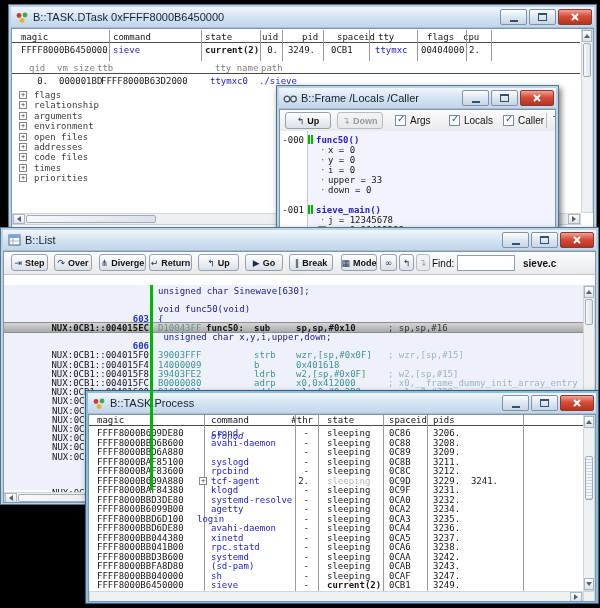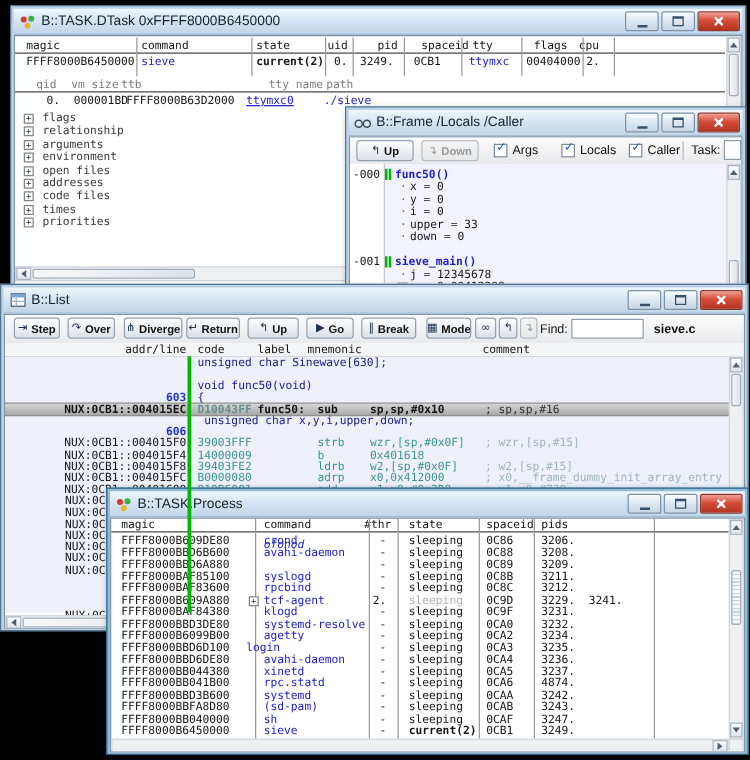--- a/index.html
+++ b/index.html
@@ -31,21 +31,21 @@
   .tblue{color:var(--value-blue);}
   .tbold{font-weight:700;}
   .tgray{color:#7e7e7e;}
   .tdim{color:#b3b3b3;}
   .tdot{color:#666;}
   .ttree{color:#3a3a3a;}
   .src{color:var(--src-navy);}
   .lnum{color:var(--line-number-blue);font-weight:700;}
   .bytes,.mn{color:var(--asm-teal);}
   .cm{color:var(--comment-gray);}
-  .hlbytes{color:#69908e;font-weight:700;}
+  .hlbytes{color:#69908e;font-weight:400;}
   .hlcm{color:#333;}
   .rule{position:absolute;background:#4a4a4a;}
   .vsep{position:absolute;background:#9a9a9a;}
   .expbox{position:absolute;width:8px;height:8px;border:1px solid #848484;background:#fff;box-sizing:border-box;}
   .expbox::before{content:"+";display:block;font:7px "DejaVu Sans Mono",monospace;line-height:6px;text-align:center;color:#333;}
   .gmark{position:absolute;background:var(--green-marker);}
   .gbar{position:absolute;background:var(--green-marker);z-index:3;}
   .hlrow{position:absolute;background:linear-gradient(#d6d6d6,#a9a9a9);border-top:1px solid #8f8f8f;
        border-bottom:1px solid #8f8f8f;box-sizing:border-box;}
 
@@ -138,21 +138,21 @@
           <span class="c" style="left: 457px; top: 16px;">2.</span>
           <span class="c tgray" style="left: 17px; top: 34px;">qid</span>
           <span class="c tgray" style="left: 45px; top: 34px;">vm size</span>
           <span class="c tgray" style="left: 85px; top: 34px;">ttb</span>
           <span class="c tgray" style="left: 203px; top: 34px;">tty name</span>
           <span class="c tgray" style="left: 249px; top: 34px;">path</span>
           <div class="rule" style="left: 0px; top: 44px; width: 568px; height: 1px;"></div>
           <span class="c" style="left: 6px; top: 47px; width: 30px; text-align: right;">0.</span>
           <span class="c" style="left: 47px; top: 47px;">000001BD</span>
           <span class="c" style="left: 89px; top: 47px;">FFFF8000B63D2000</span>
-          <span class="c tblue" style="left: 185px; top: 47px; text-decoration: underline;">ttymxc0</span>
+          <span class="c tblue" style="left: 198px; top: 47px;">ttymxc0</span>
           <span class="c tblue" style="left: 247px; top: 47px;">./sieve</span>
           <div class="expbox" style="left: 7px; top: 62px; width: 8px; height: 8px;"></div>
           <span class="c ttree" style="left: 22px; top: 61px;">flags</span>
           <div class="expbox" style="left: 7px; top: 72.4px; width: 8px; height: 8px;"></div>
           <span class="c ttree" style="left: 22px; top: 71.4px;">relationship</span>
           <div class="expbox" style="left: 7px; top: 82.8px; width: 8px; height: 8px;"></div>
           <span class="c ttree" style="left: 22px; top: 81.8px;">arguments</span>
           <div class="expbox" style="left: 7px; top: 93.2px; width: 8px; height: 8px;"></div>
           <span class="c ttree" style="left: 22px; top: 92.2px;">environment</span>
           <div class="expbox" style="left: 7px; top: 103.6px; width: 8px; height: 8px;"></div>
@@ -177,21 +177,21 @@
             <i class="tL"></i>
           </div>
         <div class="sbtn" style="right:0;top:0;width:12px;height:10px">
             <i class="tR"></i>
           </div>
         <div class="thumb" style="left:13px;top:1px;width:130px;height:8px"></div>
       </div>
     </div>
   </section>
 
-  <section class="win" style="left:276px;top:85px;width:321px;height:145px">
+  <section class="win" style="left:276px;top:85px;width:283px;height:145px">
     <div class="titlebar">
       <span class="wicon">
         <svg width="14" height="12">
             <circle cx="4" cy="7" r="2.8" fill="#dce9f5" stroke="#3c4a58" stroke-width="1.2"></circle>
             <circle cx="10.5" cy="7" r="2.8" fill="#dce9f5" stroke="#3c4a58" stroke-width="1.2"></circle>
             <line x1="6.8" y1="7" x2="7.7" y2="7" stroke="#3c4a58" stroke-width="1.2"></line>
           </svg>
       </span>
       <span class="wtitle">B::Frame /Locals /Caller</span>
       <span class="caps">
@@ -324,27 +324,20 @@
           </div>
           <div class="tbtn" style="left: 376px; top: 2px; width: 17px; height: 17px;">
             <span class="bicon">∞</span>
           </div>
           <div class="tbtn" style="left: 395px; top: 2px; width: 15px; height: 17px;">
             <span class="bicon">↰</span>
           </div>
           <div class="tbtn disabled" style="left: 412px; top: 2px; width: 14px; height: 17px;">
             <span class="bicon">↴</span>
           </div>
-        </div>
-      <div id="list-hdr" class="hdrstrip" style="top:22px;height:11px">
-          <span class="c" style="left: 45px; top: 1px; width: 100px; text-align: right;">addr/line</span>
-          <span class="c" style="left: 154px; top: 1px;">code</span>
-          <span class="c" style="left: 202px; top: 1px;">label</span>
-          <span class="c" style="left: 242px; top: 1px;">mnemonic</span>
-          <span class="c" style="left: 382px; top: 1px;">comment</span>
         </div>
       <div id="list-body" style="position:absolute;left:0;right:0;top:33px;bottom:12px;background:#eef0fa">
         <div class="gbar" style="left:146px;top:0;width:3px;height:100%"></div>
       <span class="c src" style="left: 154px; top: 1px;">unsigned char Sinewave[630];</span>
           <span class="c src" style="left: 154px; top: 19.4px;">void func50(void)</span>
           <span class="c lnum" style="left: 45px; top: 28.6px; width: 100px; text-align: right;">603</span>
           <span class="c src" style="left: 154px; top: 28.6px;">{</span>
           <div class="hlrow" style="left: 0px; top: 36.8px; width: 593px; height: 11px;"></div>
           <span class="c tbold" style="left: 45px; top: 37.8px; width: 100px; text-align: right;">NUX:0CB1::004015EC</span>
           <span class="c hlbytes" style="left: 154px; top: 37.8px;">D10043FF</span>
@@ -514,21 +507,21 @@
           <span class="c tblue" style="left: 122px; top: 117.5px;">xinetd</span>
           <span class="c" style="left: 180px; top: 117.5px; width: 40px; text-align: right;">-</span>
           <span class="c" style="left: 238px; top: 117.5px;">sleeping</span>
           <span class="c" style="left: 300px; top: 117.5px;">0CA5</span>
           <span class="c" style="left: 344px; top: 117.5px;">3237.</span>
           <span class="c" style="left: 8px; top: 127px;">FFFF8000BB041B00</span>
           <span class="c tblue" style="left: 122px; top: 127px;">rpc.statd</span>
           <span class="c" style="left: 180px; top: 127px; width: 40px; text-align: right;">-</span>
           <span class="c" style="left: 238px; top: 127px;">sleeping</span>
           <span class="c" style="left: 300px; top: 127px;">0CA6</span>
-          <span class="c" style="left: 344px; top: 127px;">4874.</span>
+          <span class="c" style="left: 344px; top: 127px;">3238.</span>
           <span class="c" style="left: 8px; top: 136.5px;">FFFF8000BBD3B600</span>
           <span class="c tblue" style="left: 122px; top: 136.5px;">systemd</span>
           <span class="c" style="left: 180px; top: 136.5px; width: 40px; text-align: right;">-</span>
           <span class="c" style="left: 238px; top: 136.5px;">sleeping</span>
           <span class="c" style="left: 300px; top: 136.5px;">0CAA</span>
           <span class="c" style="left: 344px; top: 136.5px;">3242.</span>
           <span class="c" style="left: 8px; top: 146px;">FFFF8000BBFA8D80</span>
           <span class="c tblue" style="left: 122px; top: 146px;">(sd-pam)</span>
           <span class="c" style="left: 180px; top: 146px; width: 40px; text-align: right;">-</span>
           <span class="c" style="left: 238px; top: 146px;">sleeping</span>

